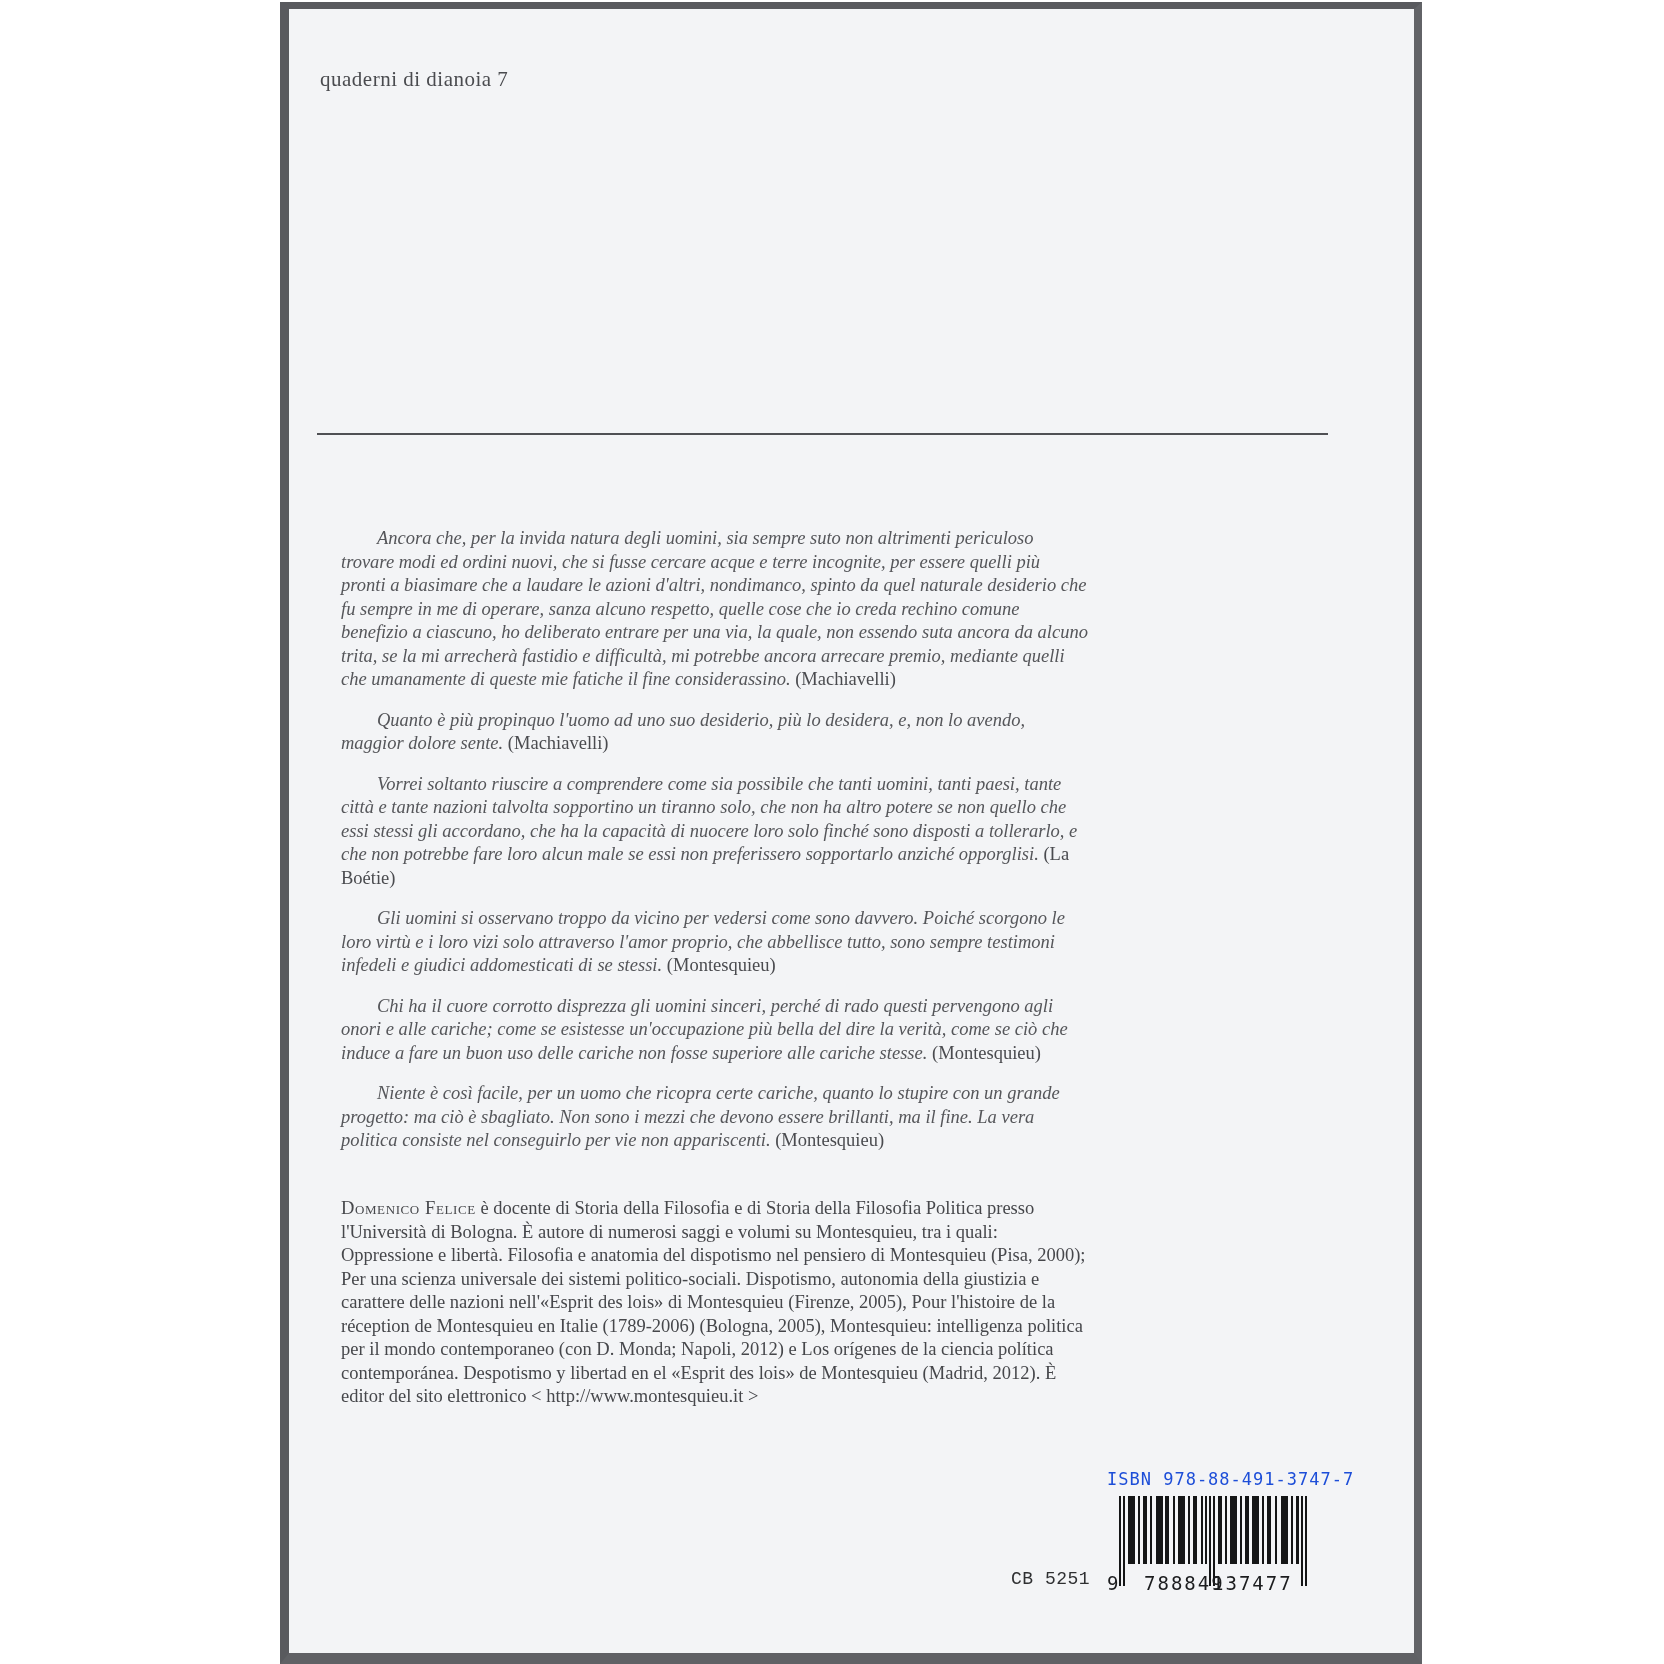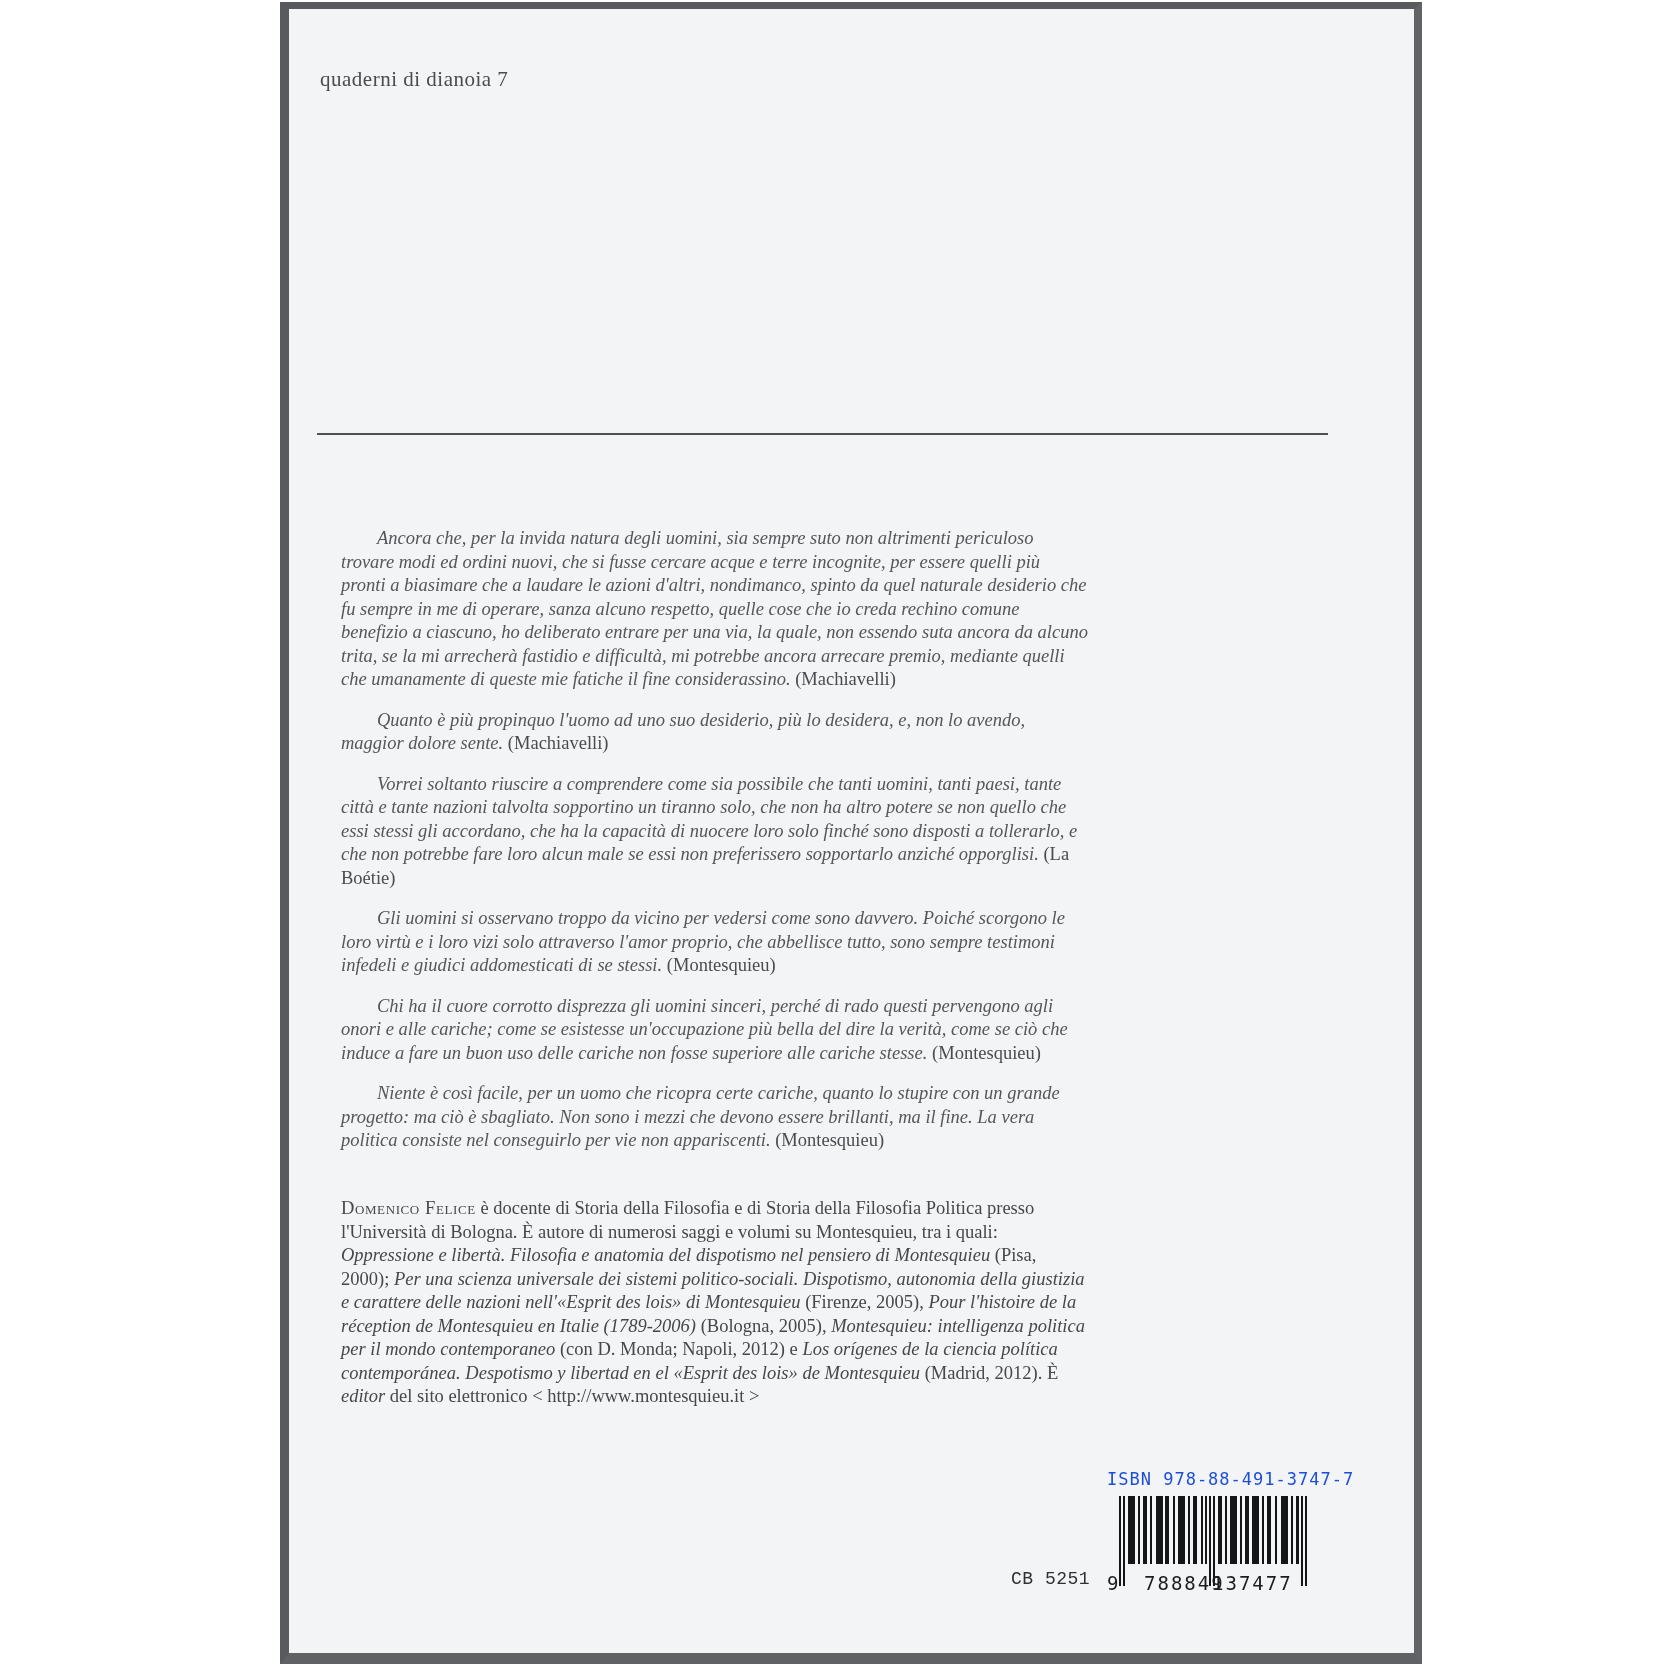--- a/index.html
+++ b/index.html
@@ -11,21 +11,21 @@
          border-left:9px solid #595a5e;border-top:7px solid #595a5e;
          border-right:8px solid #626367;border-bottom:11px solid #606165;}
   .series{position:absolute;left:31px;top:58px;font-size:21px;color:#4a4b4f;letter-spacing:0.5px;}
   .title{position:absolute;left:36px;top:300px;font-size:34px;letter-spacing:2px;color:#3c3d40;white-space:nowrap;}
   .rule{position:absolute;left:28px;top:424px;width:1011px;height:2px;background:#4f5054;}
   .quotes{position:absolute;left:52px;top:518px;width:748px;}
   .quote{margin:0 0 17px 0;font-size:18.5px;line-height:23.5px;color:#55565a;}
   .quote .qtext{font-style:italic;margin-left:36px;}
   .quote .qsource{font-style:normal;color:#4a4b4f;}
   .bio{position:absolute;left:52px;top:1188px;width:748px;font-size:18.5px;line-height:23.5px;color:#46474b;}
-  .seg-italic{font-style:italic;}
+  .seg-italic{}
   .seg-roman{font-style:normal;}
   .seg-smallcaps{font-variant:small-caps;letter-spacing:0.6px;}
   
   .isbn-block{position:absolute;left:818px;top:1460px;width:232px;}
   .isbn-label{font-family:"DejaVu Sans Mono", monospace;font-size:17px;letter-spacing:1px;
               color:#1d4ed8;white-space:nowrap;}
   .bars{position:relative;margin-left:12px;margin-top:7px;width:190px;height:92px;}
   .bars svg{position:absolute;left:0;top:0;}
   .digits{position:absolute;left:12px;top:1563px;width:200px;height:24px;
           font-family:"DejaVu Sans Mono", monospace;font-size:19px;color:#1c1d1f;}

